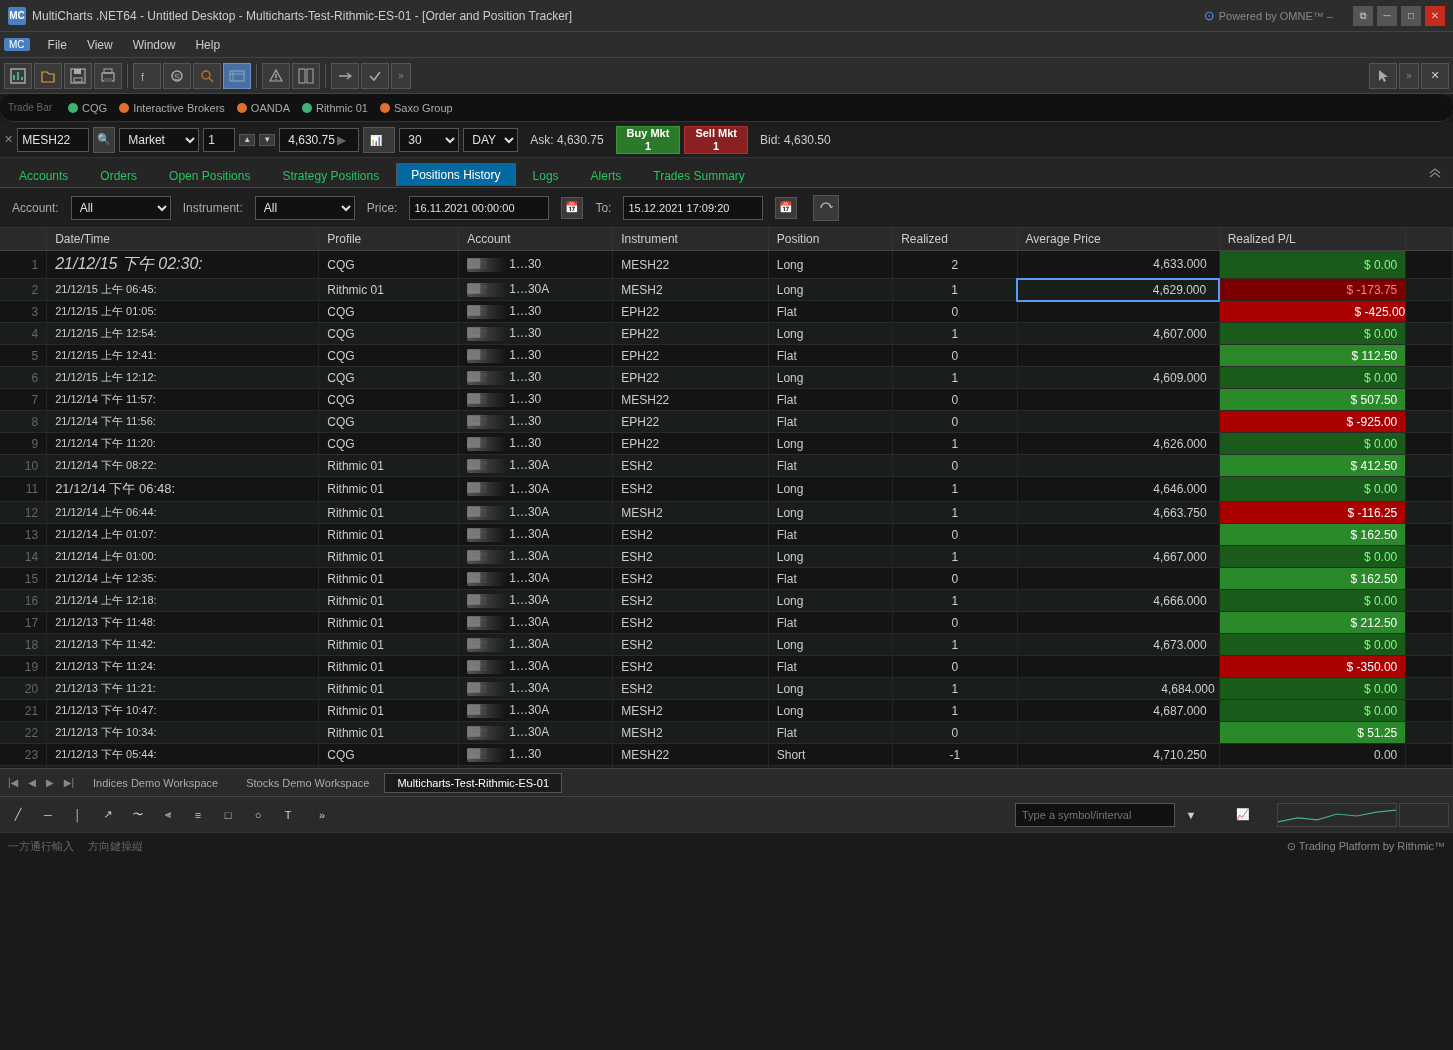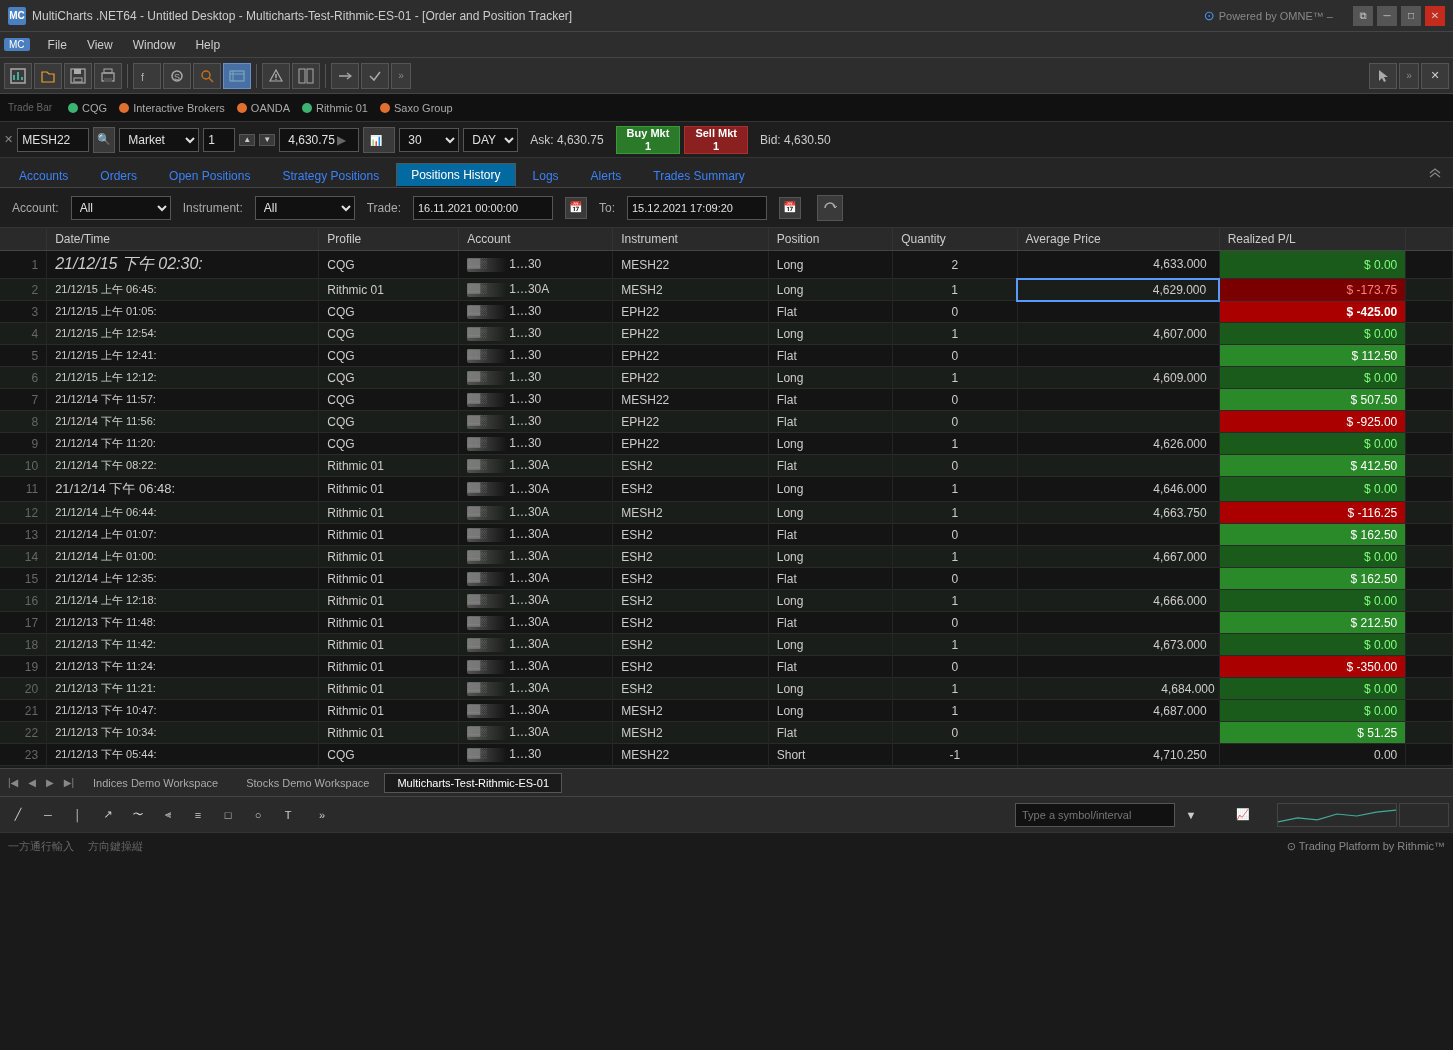--- a/index.html
+++ b/index.html
@@ -58,20 +58,21 @@
 
     
     .indicator-bar {
       background: #111;
       height: 28px;
       display: flex;
       align-items: center;
       padding: 0 8px;
       border-bottom: 1px solid #333;
       gap: 12px;
+      border-radius: 13px;
     }
     .indicator-dot { width: 10px; height: 10px; border-radius: 50%; }
     .dot-green { background: #3cb371; }
     .dot-orange { background: #e07030; }
     .indicator-label { font-size: 11px; color: #aaa; display: flex; align-items: center; gap: 4px; }
 
     
     .trade-bar {
       background: #1e1e1e;
       height: 36px;
@@ -136,21 +137,21 @@
       height: 30px;
       display: flex;
       align-items: flex-end;
       padding: 0 4px;
       border-bottom: 1px solid #444;
       position: relative;
     }
     .tab {
       padding: 4px 14px;
       font-size: 12px;
-      color: #3b82f6;
+      color: #22c55e;
       cursor: pointer;
       border: 1px solid transparent;
       border-bottom: none;
       margin-right: 2px;
     }
     .tab.active {
       background: #0369a1;
       color: #fff;
       border-color: #555;
       border-bottom: 1px solid #1a1a1a;
@@ -500,21 +501,21 @@
 
 <div class="filter-bar">
   <span class="filter-label">Account:</span>
   <select class="filter-select">
     <option>All</option>
   </select>
   <span class="filter-label">Instrument:</span>
   <select class="filter-select">
     <option>All</option>
   </select>
-  <span class="filter-label">Trade:</span>
+  <span class="filter-label">Price:</span>
   <input class="date-input" type="text" value="16.11.2021 00:00:00" style="">
   <button class="toolbar-btn" style="width:22px; height:22px;">📅</button>
   <span class="filter-label">To:</span>
   <input class="date-input" type="text" value="15.12.2021 17:09:20" style="">
   <button class="toolbar-btn" style="width:22px; height:22px;">📅</button>
   <button class="toolbar-btn" style="width:26px; margin-left:4px;">
     <svg width="14" height="14" viewBox="0 0 14 14">
         <path d="M2 7 A5 5 0 0 1 12 7" fill="none" stroke="#aaa" stroke-width="1.5"></path>
         <polyline points="10,4 12,7 14,5" fill="none" stroke="#aaa" stroke-width="1"></polyline>
       </svg>
@@ -524,21 +525,21 @@
 <div class="table-container" style="height: 540px;">
   <table>
     <thead>
       <tr>
         <th style="width:30px;"></th>
         <th style="width:175px;">Date/Time</th>
         <th style="width:90px;">Profile</th>
         <th style="width:90px;">Account</th>
         <th style="width:100px;">Instrument</th>
         <th style="width:80px;">Position</th>
-        <th style="width:80px;">Quantity</th>
+        <th style="width:80px;">Realized</th>
         <th style="width:130px;">Average Price</th>
         <th style="width:120px;">Realized P/L</th>
         <th style="width:30px;"></th>
       </tr>
     </thead>
     <tbody id="table-body">
     <tr>
       <td class="row-num">1</td>
       <td style="font-size:16px;font-style:italic;">21/12/15 下午 02:30:</td>
       <td>CQG</td>
@@ -570,21 +571,21 @@
       <td class="row-num">3</td>
       <td style="font-size:11px;">21/12/15 上午 01:05:</td>
       <td>CQG</td>
       <td>
         <span style="display:inline-block; width:40px; height:14px; background:linear-gradient(to right, #555 0%, transparent 100%); border-radius:2px; margin-right:2px; vertical-align:middle; font-size:9px; color:#888;">▓▓░</span>1…30
       </td>
       <td>EPH22</td>
       <td>Flat</td>
       <td style="text-align:center;">0</td>
       <td class="" style="text-align:right; padding-right:12px;"></td>
-      <td class="pnl-red-bright" style="text-align:right; padding-right:8px;font-weight:bold;">$ -425.00</td>
+      <td class="pnl-red-bright" style="text-align:right; padding-right:0;">$ -425.00</td>
       <td></td>
     </tr>
         <tr>
       <td class="row-num">4</td>
       <td style="font-size:11px;">21/12/15 上午 12:54:</td>
       <td>CQG</td>
       <td>
         <span style="display:inline-block; width:40px; height:14px; background:linear-gradient(to right, #555 0%, transparent 100%); border-radius:2px; margin-right:2px; vertical-align:middle; font-size:9px; color:#888;">▓▓░</span>1…30
       </td>
       <td>EPH22</td>

